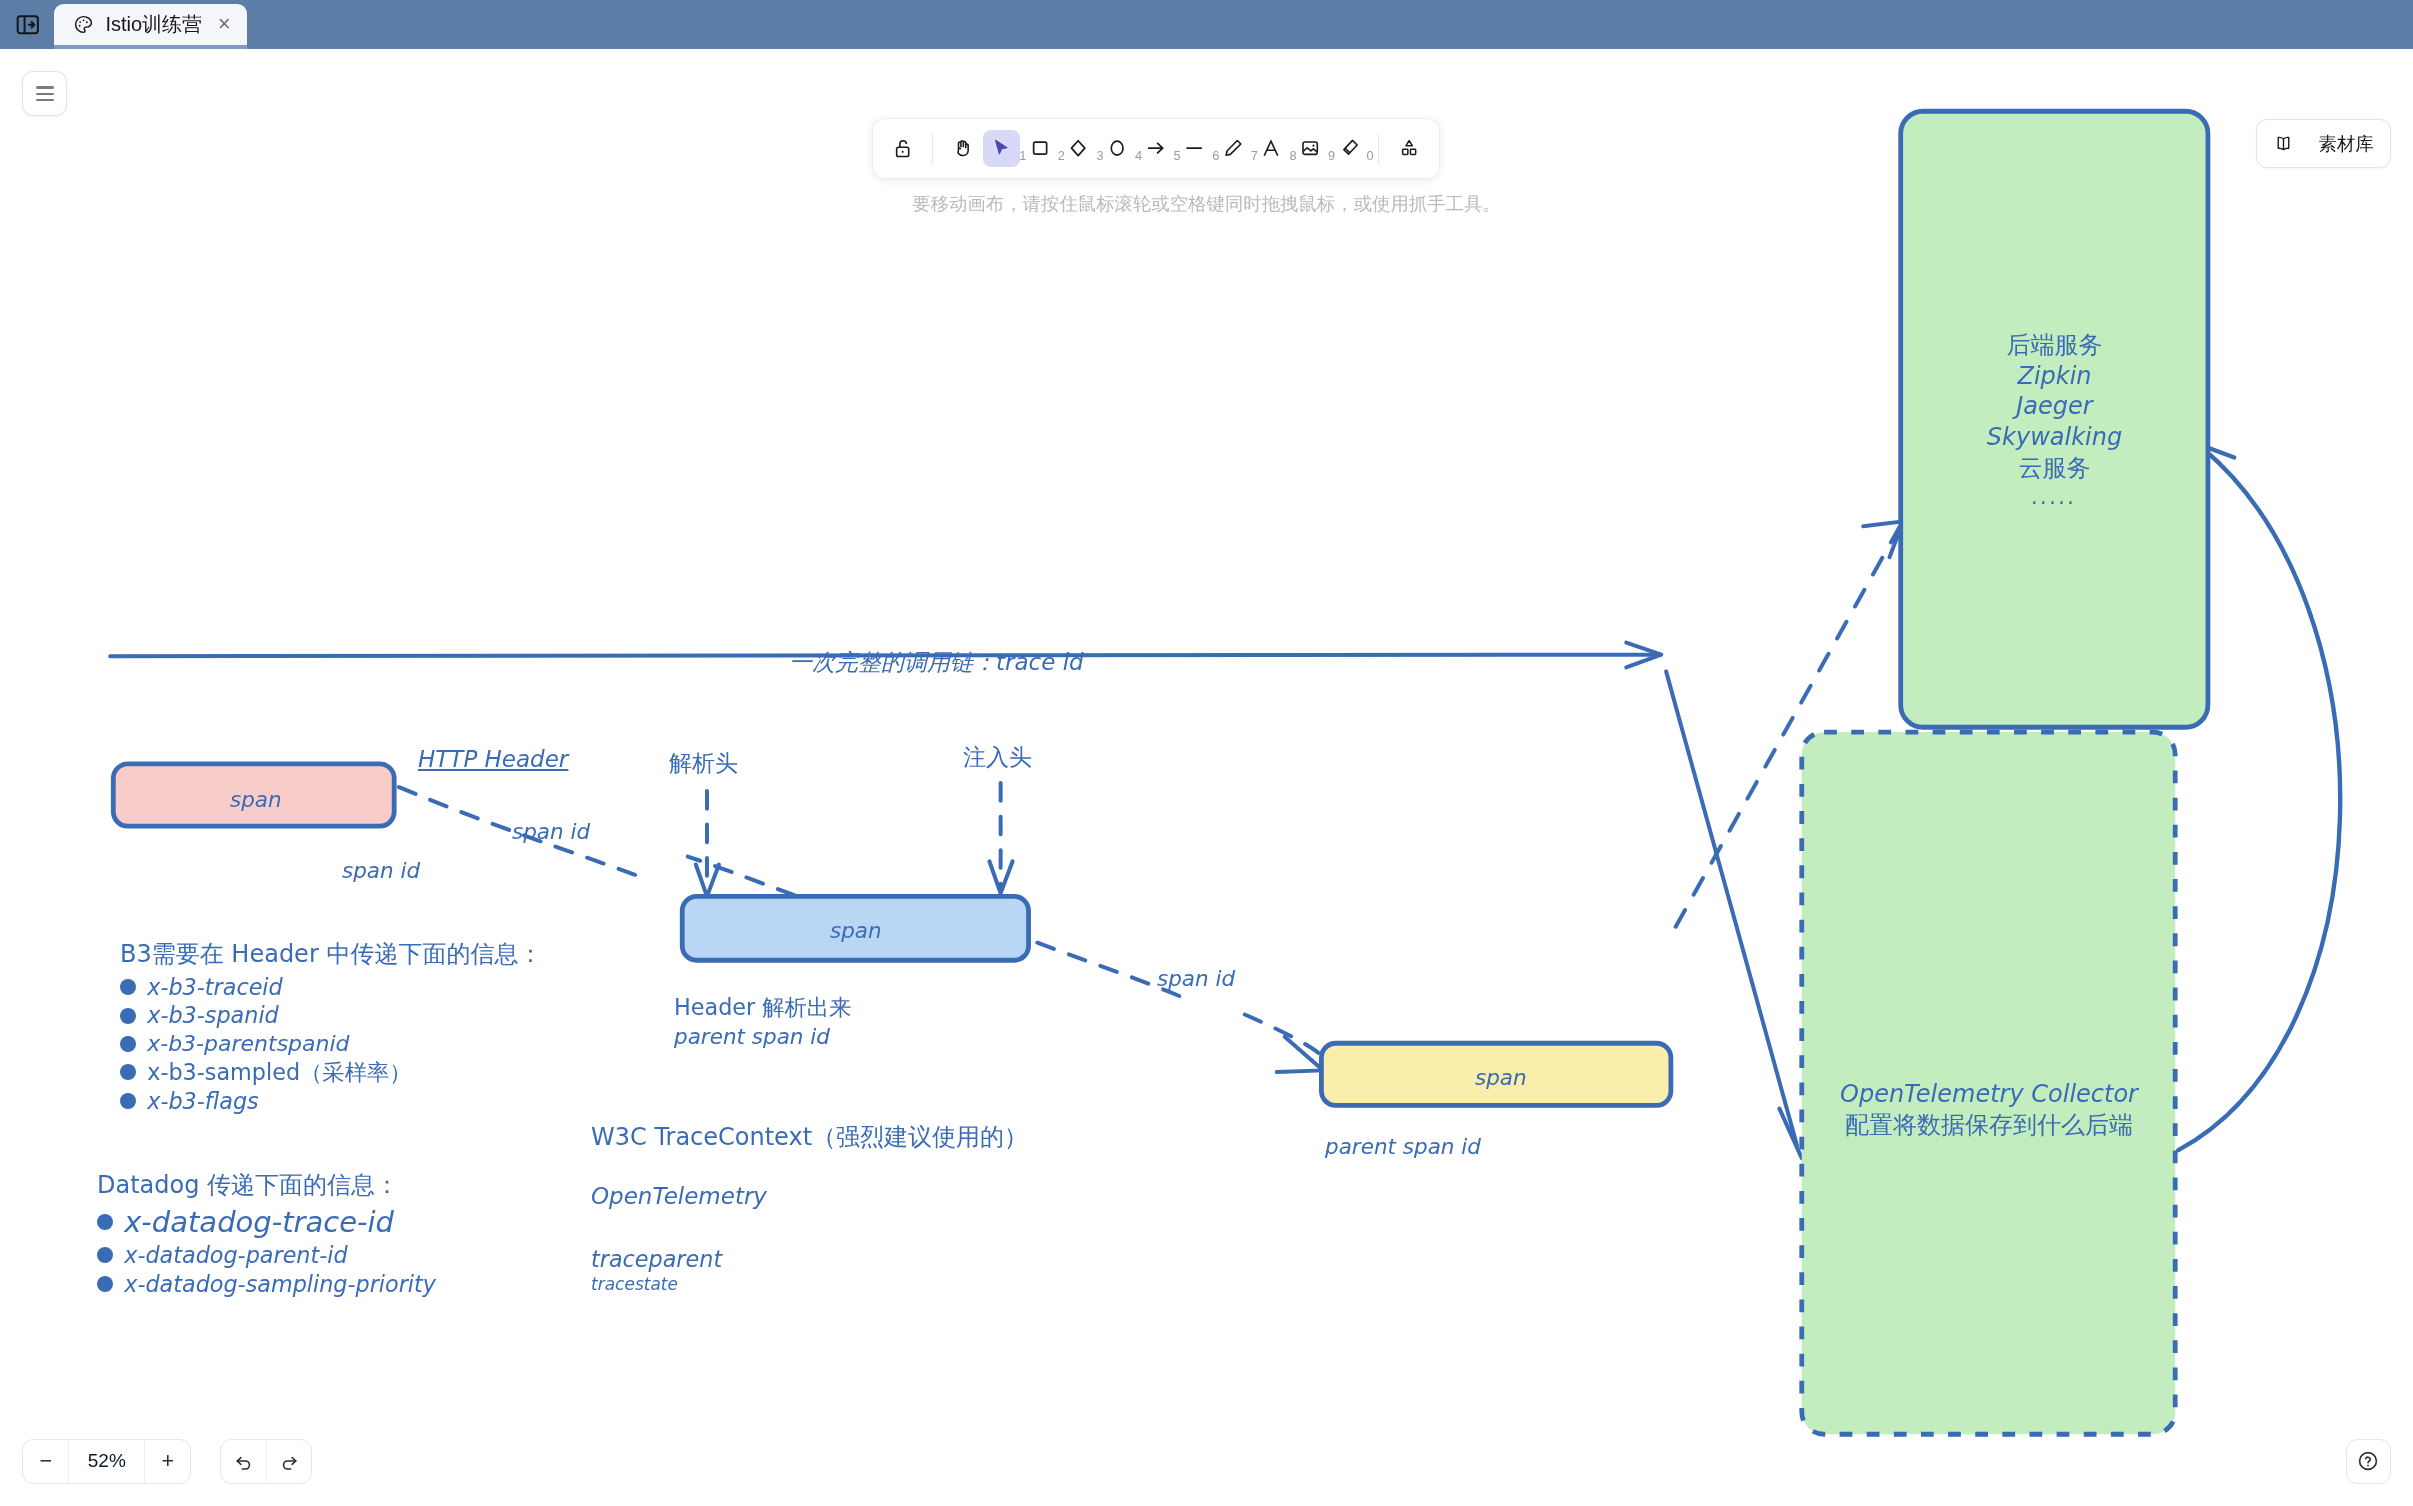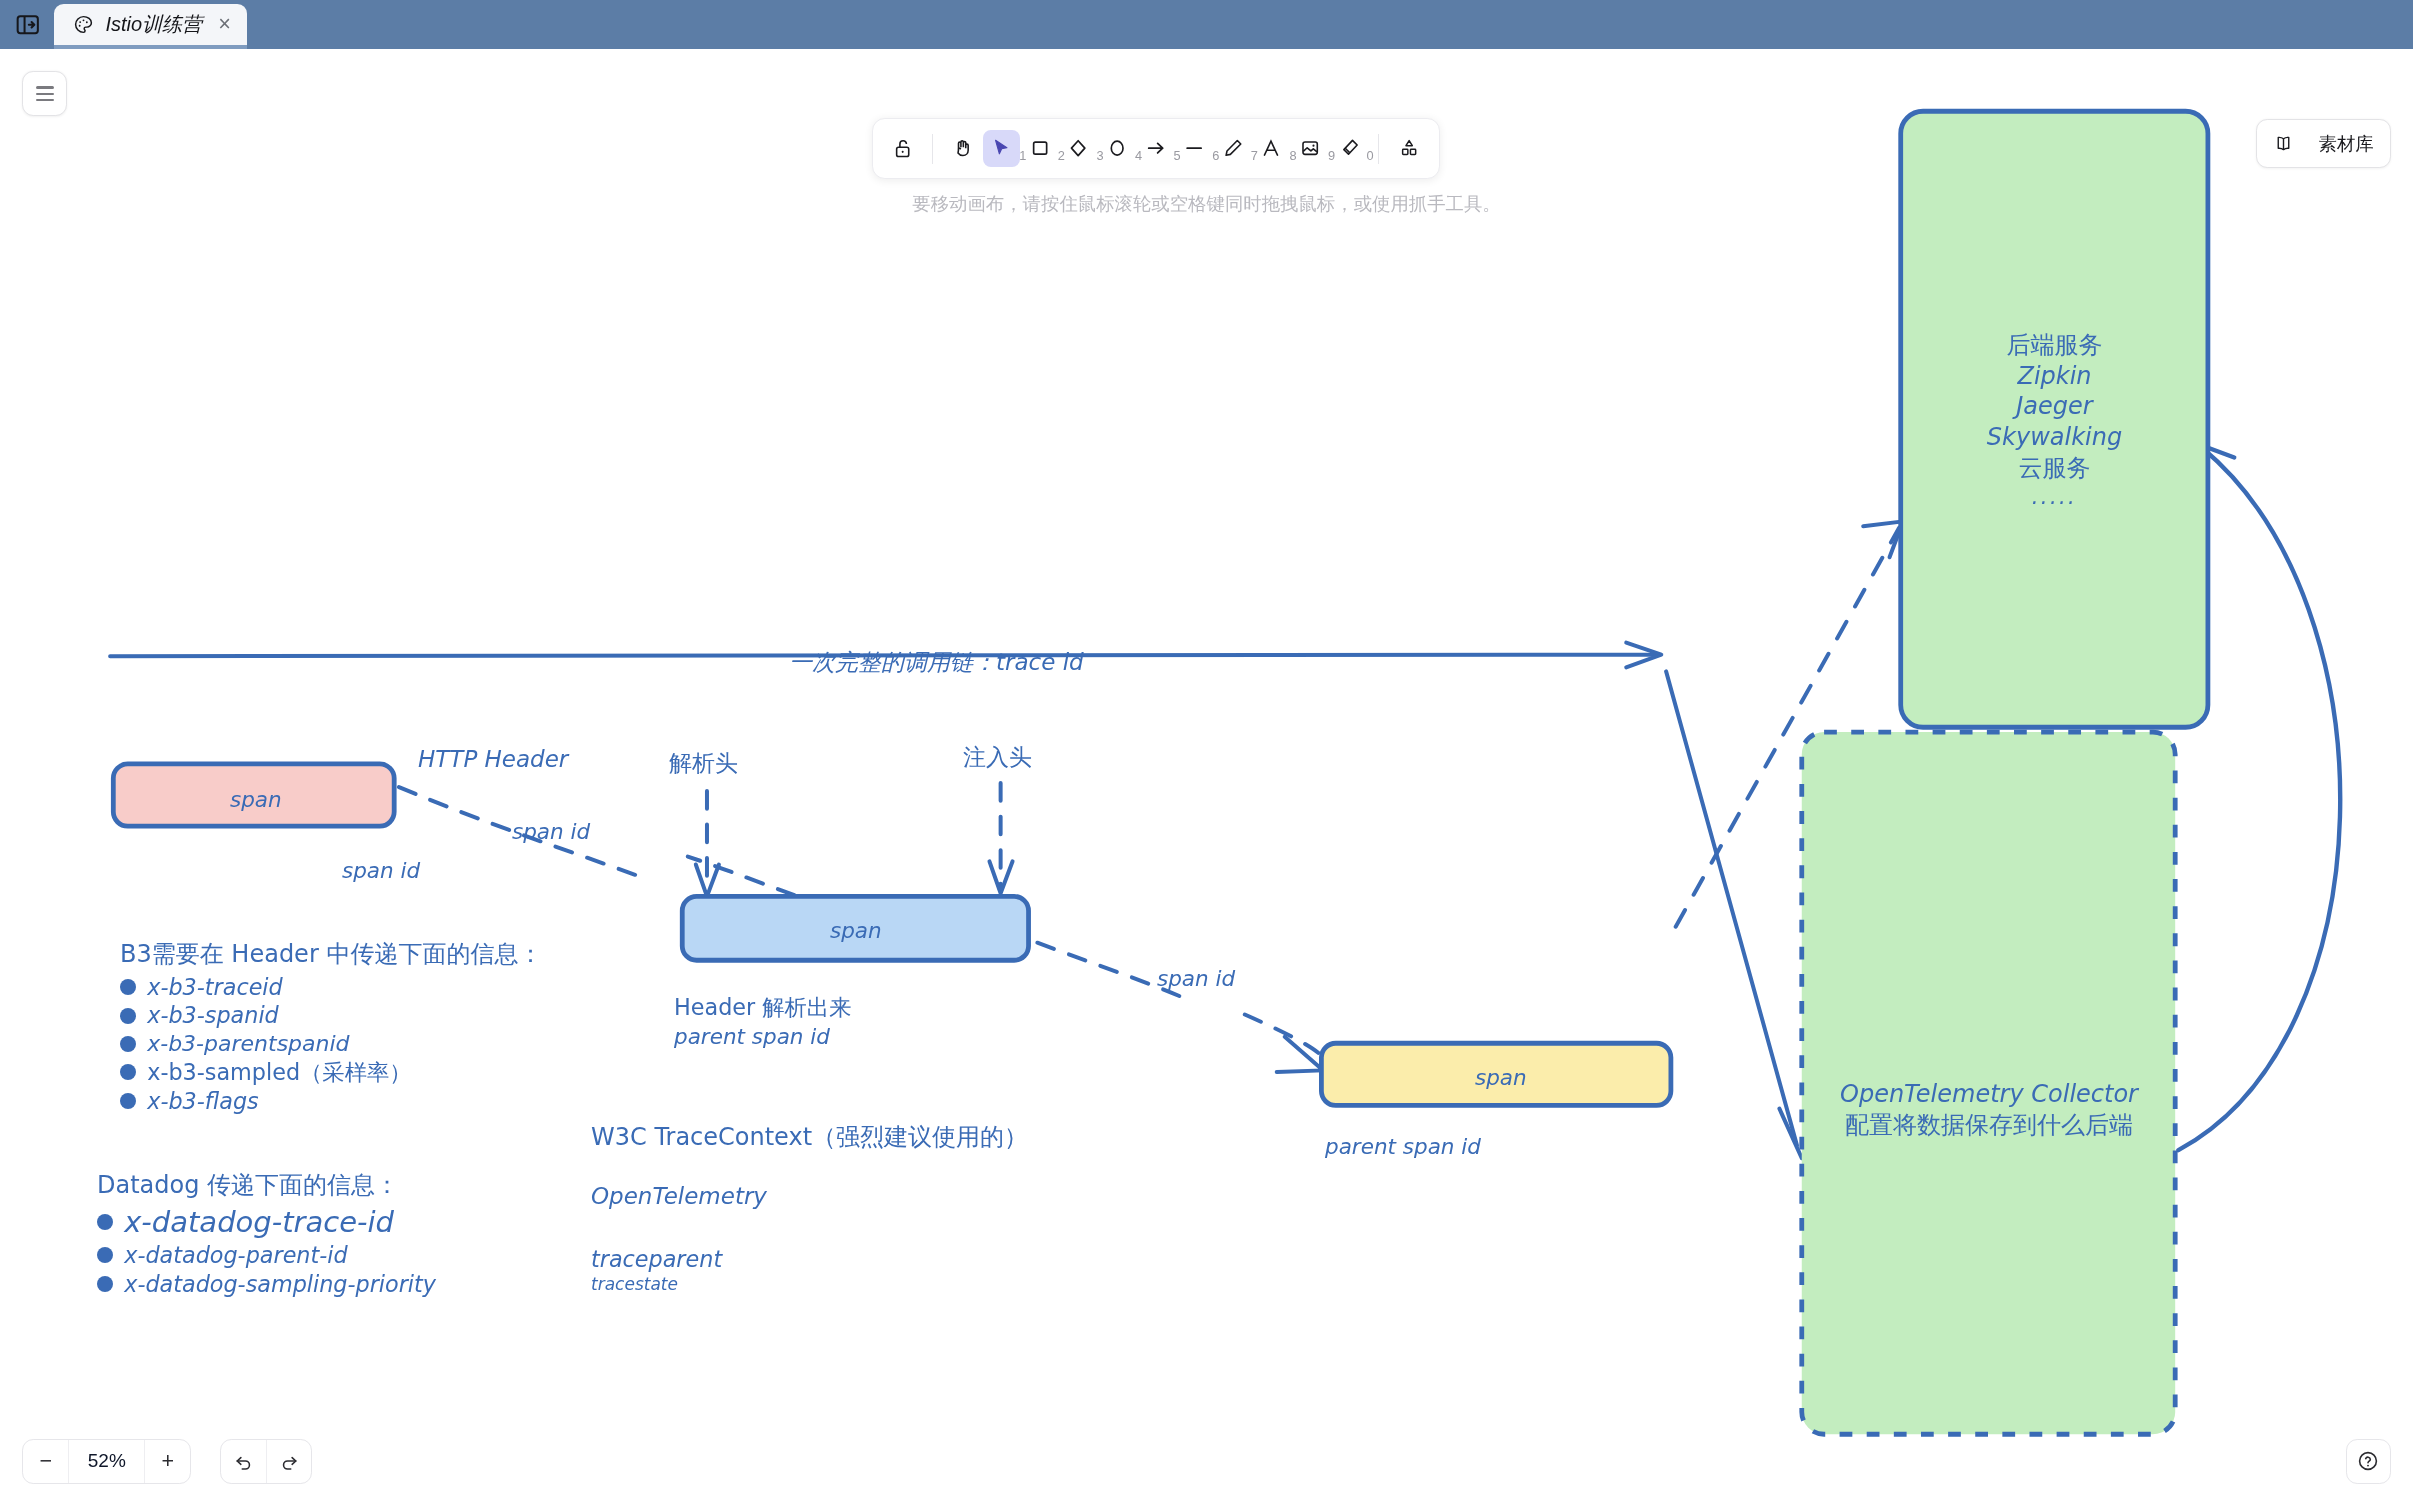--- a/index.html
+++ b/index.html
@@ -31,21 +31,20 @@
   }
   .tab {
     height: 45px;
     background: #f4f6f9;
     border-radius: 9.6px 9.6px 0 0;
     display: flex; align-items: center;
     padding: 0 16px 0 19px;
     gap: 11.2px;
     border-bottom: 4px solid #7f9cc0;
     min-width: 160px;
-    font-style: italic;
   }
   .tab-title {
     font-size: 20px;
     color: #15161a;
     white-space: nowrap;
   }
   .tab-close {
     font-size: 21.5px; color: #6b6f76;
     line-height: 1;
     margin-left: 4.8px;
@@ -252,21 +251,21 @@
       <rect x="2382" y="78" width="385" height="772" rx="28" fill="#c3edbf" stroke="#3a6bb5" stroke-width="6"></rect>
       <rect x="2258" y="856" width="468" height="880" rx="28" fill="#c3edbf" stroke="#3a6bb5" stroke-width="6" stroke-dasharray="16 18"></rect>
     </svg>
 
     <div class="hd" style="left:789px; top:599px; font-size:23px;">一次完整的调用链：trace id</div>
 
     <div class="hd" style="left:230px; top:737px; font-size:21.5px;">span</div>
     <div class="hd" style="left:830px; top:868px; font-size:21.5px;">span</div>
     <div class="hd" style="left:1475px; top:1015px; font-size:21.5px;">span</div>
 
-    <div class="hd" style="left:418px; top:696px; font-size:23px;">HTTP Header</div>
+    <div class="hd" style="left:418px; top:696px; font-size:23px;text-decoration:underline;">HTTP Header</div>
     <div class="hd" style="left:512px; top:769px; font-size:21.5px;">span id</div>
     <div class="hd" style="left:342px; top:808px; font-size:21.5px;">span id</div>
     <div class="hd hd-cn" style="left:669px; top:700px; font-size:23px;">解析头</div>
     <div class="hd hd-cn" style="left:963px; top:694px; font-size:23px;">注入头</div>
     <div class="hd hd-cn" style="left:674px; top:944px; font-size:22.3px;">Header 解析出来</div>
     <div class="hd" style="left:674px; top:974px; font-size:21.5px;">parent span id</div>
     <div class="hd" style="left:1157px; top:916px; font-size:21.5px;">span id</div>
     <div class="hd" style="left:1325px; top:1084px; font-size:21.5px;">parent span id</div>
 
     <div style="position:absolute; left:1901px; top:281px; width:307px; text-align:center;">

